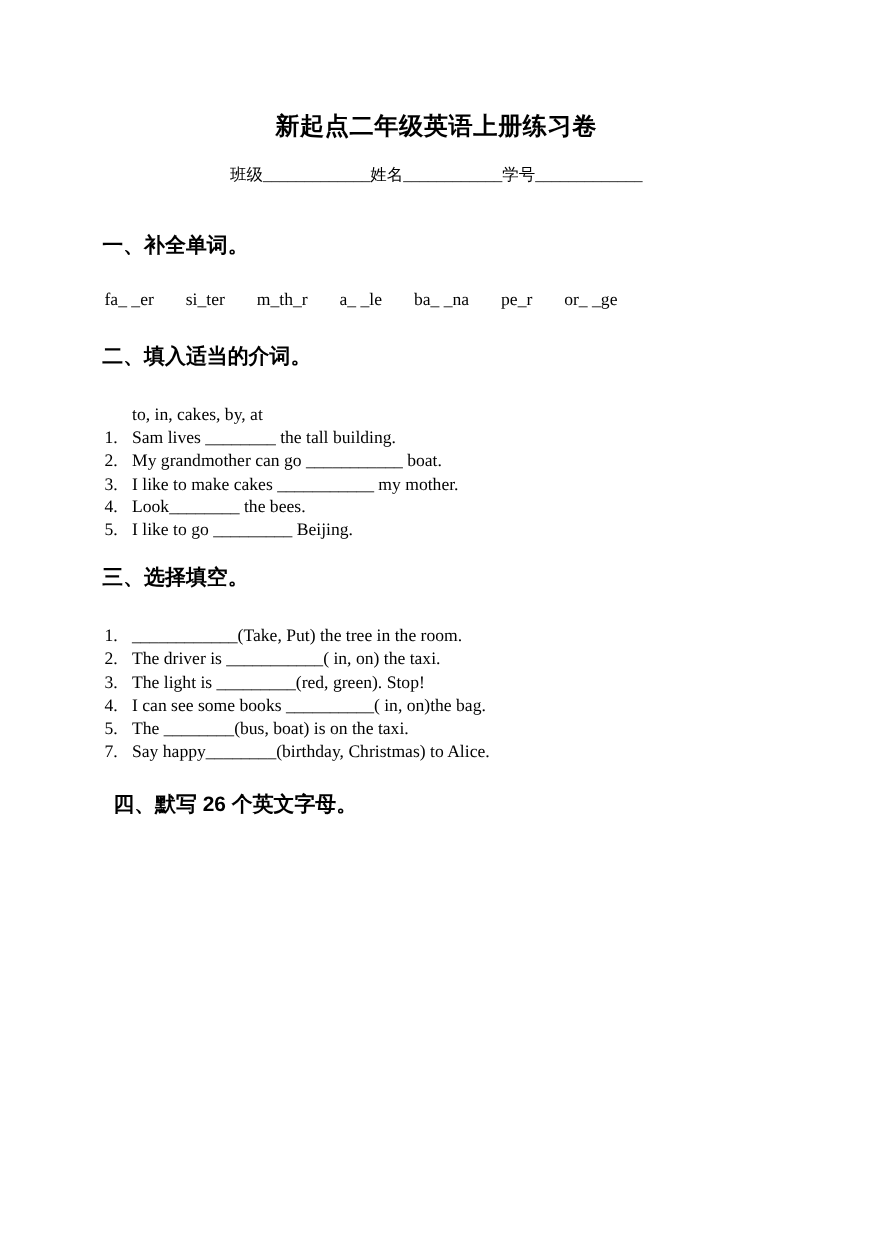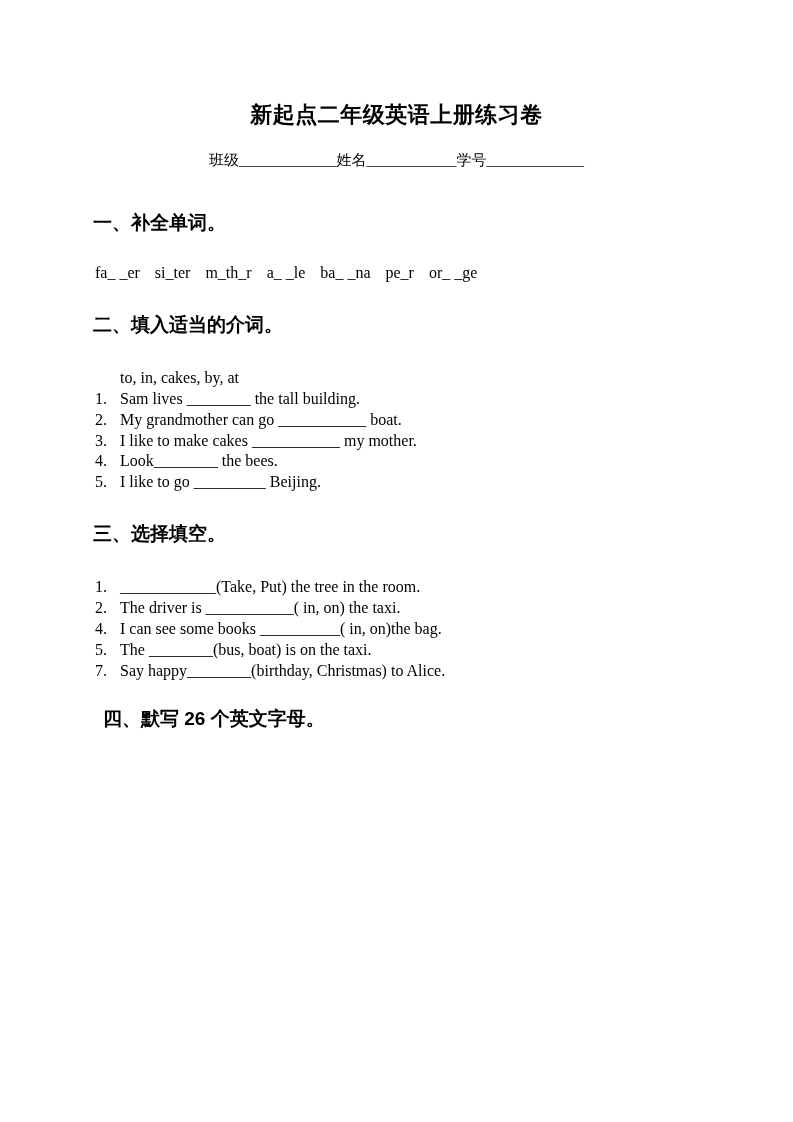--- a/index.html
+++ b/index.html
@@ -40,26 +40,26 @@
   }
   .section-heading {
     margin: 0 0 0 93px;
     font-family: "Liberation Sans", sans-serif;
     font-weight: bold;
     font-size: 19px;
     line-height: 22px;
   }
   .h-sec1 { margin-top: 44px; font-family: Liberation Mono, monospace; }
   .h-sec2 { margin-top: 33px; }
-  .h-sec3 { margin-top: 30px; }
+  .h-sec3 { margin-top: 22px; }
   .h-sec4 { margin-top: 27px; margin-left: 103px; }
 
   .words-row {
     display: flex;
-    gap: 15px;
+    gap: 29px;
     margin: 29px 0 0 95px;
     font-family: "Liberation Serif", serif;
     font-size: 16px;
     line-height: 17px;
     white-space: pre;
   }
   .word-bank {
     margin: 33px 0 0 120px;
     font-family: "Liberation Serif", serif;
     font-size: 16px;
@@ -131,20 +131,23 @@
   <h2 class="section-heading h-sec3">三、选择填空。</h2>
 
   <ol class="item-list list-sec3">
     <li class="item">
       <span class="num">1.</span><span>____________(Take, Put) the tree in the room.</span>
     </li>
     <li class="item">
       <span class="num">2.</span><span>The driver is ___________( in, on) the taxi.</span>
     </li>
     <li class="item">
+      <span class="num">3.</span><span>The light is _________(red, green). Stop!</span>
+    </li>
+    <li class="item">
       <span class="num">4.</span><span>I can see some books __________( in, on)the bag.</span>
     </li>
     <li class="item">
       <span class="num">5.</span><span>The ________(bus, boat) is on the taxi.</span>
     </li>
     <li class="item">
       <span class="num">7.</span><span>Say happy________(birthday, Christmas) to Alice.</span>
     </li>
   </ol>
 

